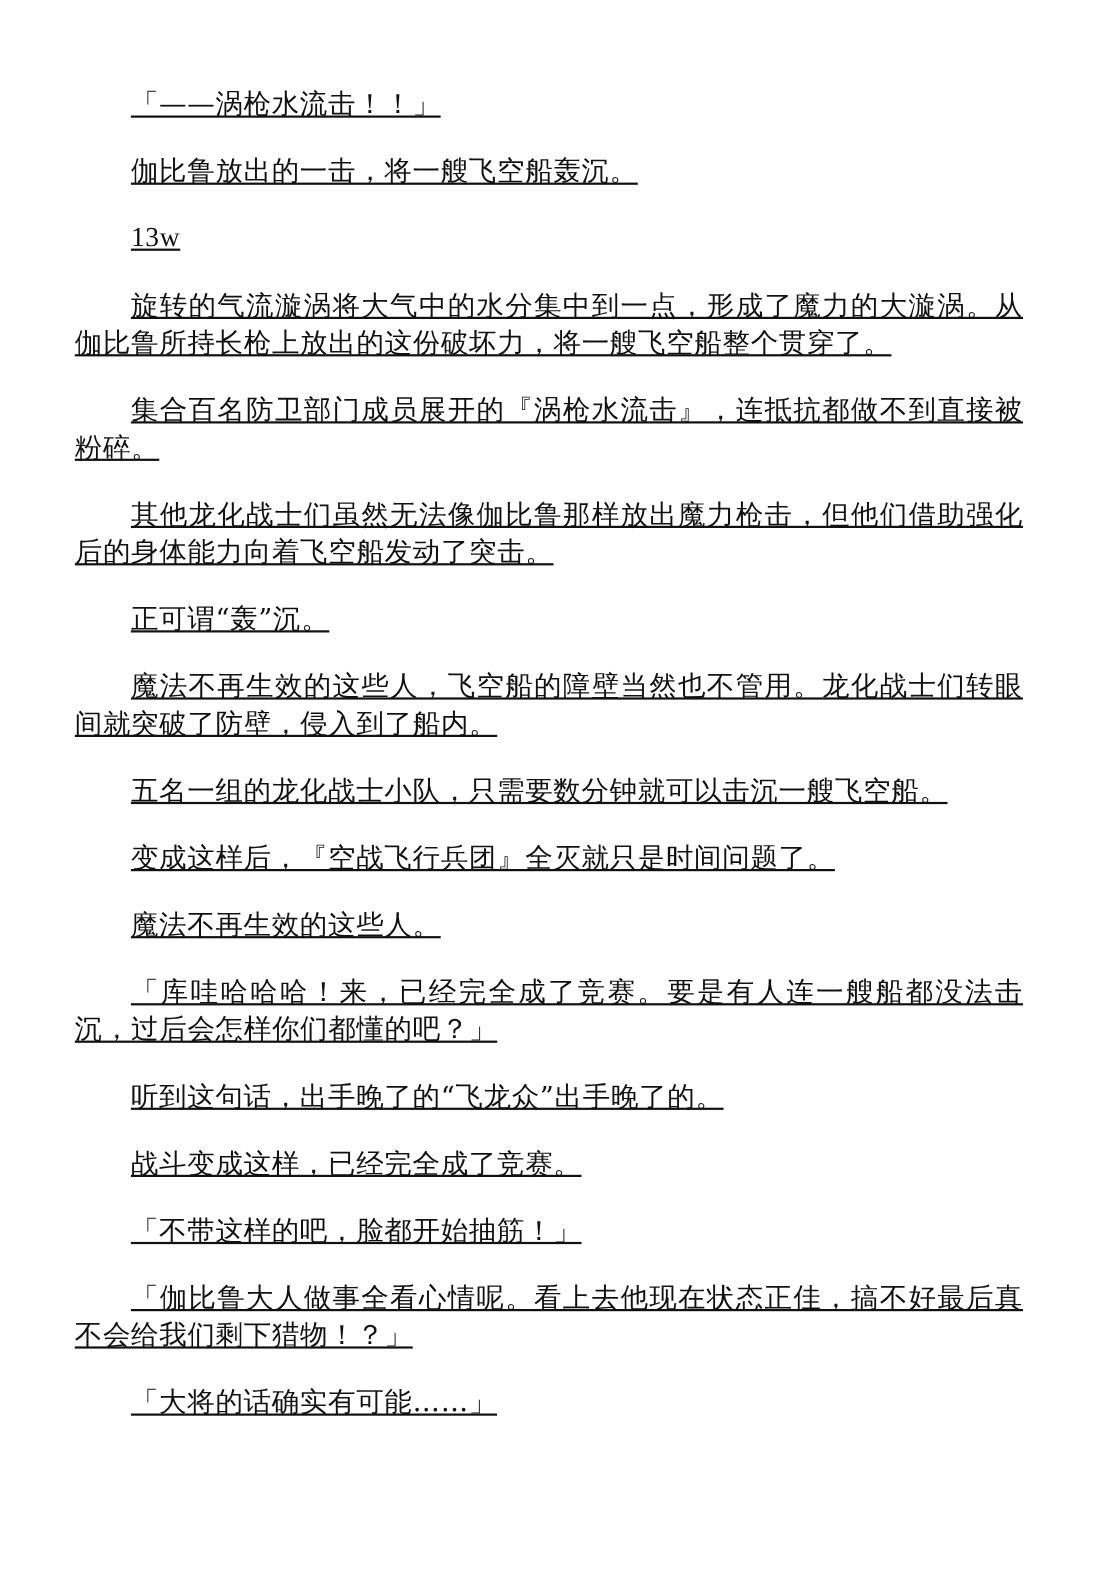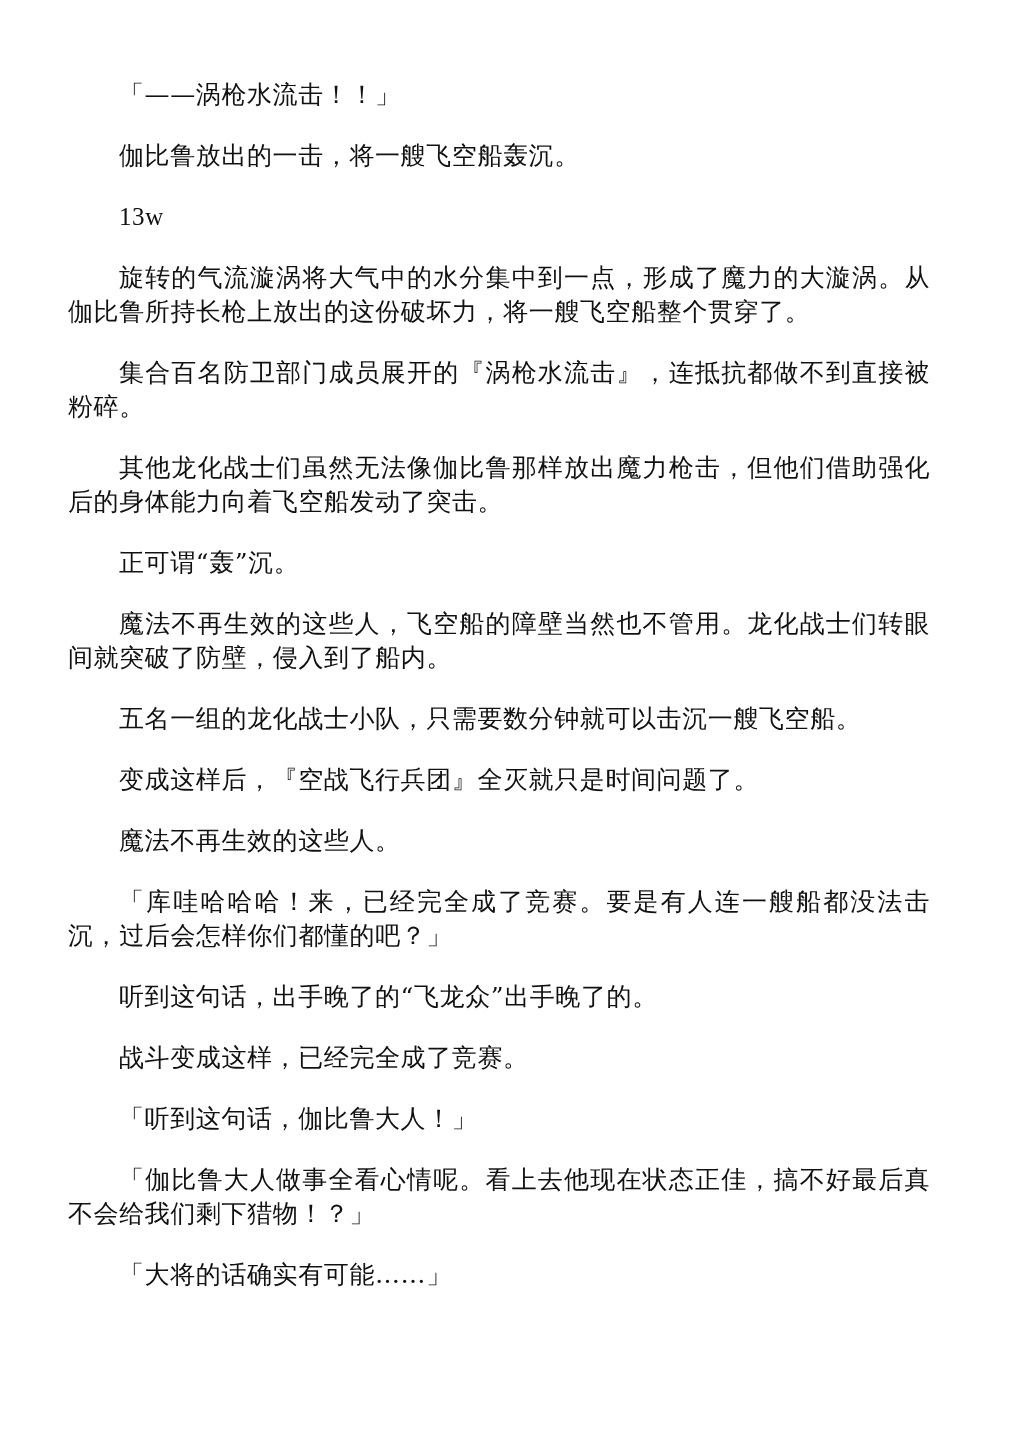--- a/index.html
+++ b/index.html
@@ -22,20 +22,21 @@
     width: 862px;
   }
   .para {
     font-size: 25px;
     line-height: 34px;
     margin: 0 0 27px 0;
     text-indent: 51px;
     letter-spacing: 0.6px;
     word-break: break-all;
     text-align: justify;
+    text-decoration: underline;
   }
   .para.plain {
     font-family: "Liberation Serif", "DejaVu Serif", serif;
   }
 </style>
 </head>
 <body>
 
 <div class="page">
   <p class="para">「——涡枪水流击！！」</p>
@@ -45,16 +46,16 @@
   <p class="para">集合百名防卫部门成员展开的『涡枪水流击』，连抵抗都做不到直接被粉碎。</p>
   <p class="para">其他龙化战士们虽然无法像伽比鲁那样放出魔力枪击，但他们借助强化后的身体能力向着飞空船发动了突击。</p>
   <p class="para">正可谓“轰”沉。</p>
   <p class="para">魔法不再生效的这些人，飞空船的障壁当然也不管用。龙化战士们转眼间就突破了防壁，侵入到了船内。</p>
   <p class="para">五名一组的龙化战士小队，只需要数分钟就可以击沉一艘飞空船。</p>
   <p class="para">变成这样后，『空战飞行兵团』全灭就只是时间问题了。</p>
   <p class="para">魔法不再生效的这些人。</p>
   <p class="para">「库哇哈哈哈！来，已经完全成了竞赛。要是有人连一艘船都没法击沉，过后会怎样你们都懂的吧？」</p>
   <p class="para">听到这句话，出手晚了的“飞龙众”出手晚了的。</p>
   <p class="para">战斗变成这样，已经完全成了竞赛。</p>
-  <p class="para">「听到这句话，伽比鲁大人！」</p>
+  <p class="para">「不带这样的吧，脸都开始抽筋！」</p>
   <p class="para">「伽比鲁大人做事全看心情呢。看上去他现在状态正佳，搞不好最后真不会给我们剩下猎物！？」</p>
   <p class="para">「大将的话确实有可能……」</p>
 </div>
 
 </body></html>

